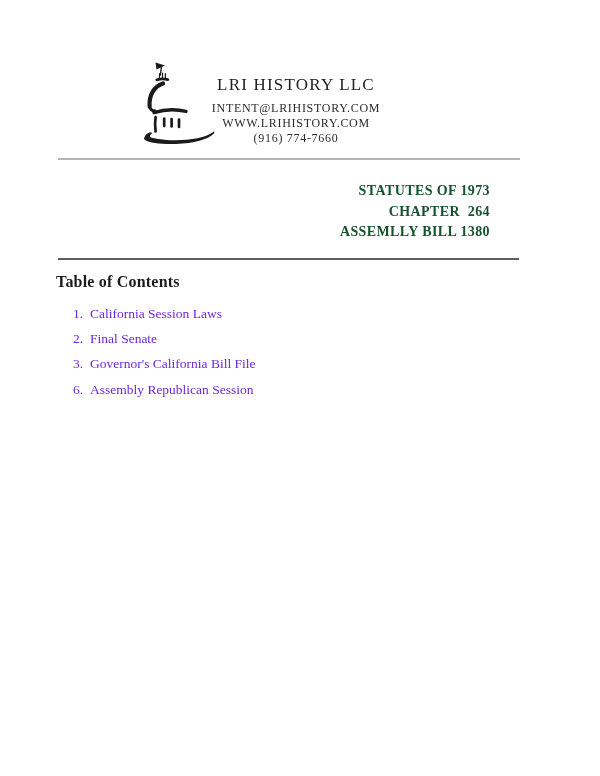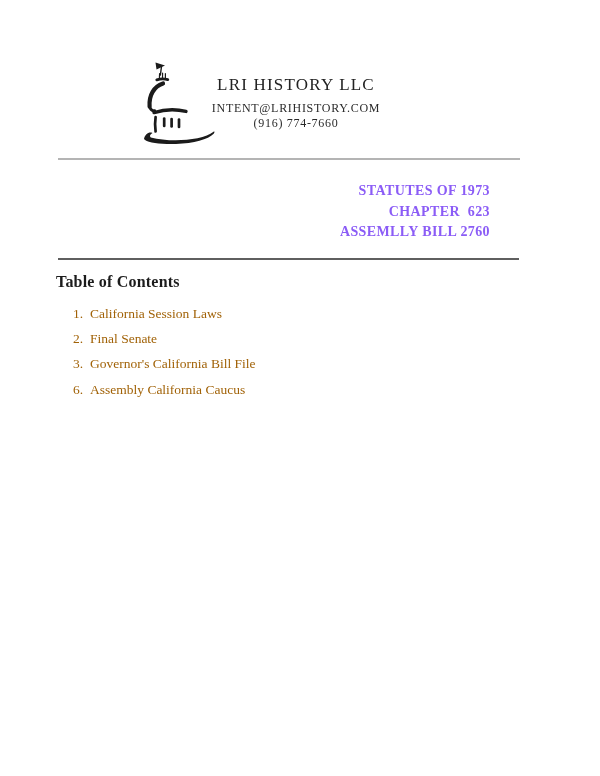--- a/index.html
+++ b/index.html
@@ -71,21 +71,21 @@
     left: 58px;
     top: 181px;
     width: 432px;
     text-align: right;
   }
   .case-line {
     font-weight: bold;
     font-size: 14px;
     line-height: 20.5px;
     letter-spacing: 0.4px;
-    color: #8b5cf6;
+    color: #14532d;
     white-space: pre;
   }
 
   
   .toc-title {
     position: absolute;
     left: 56px;
     top: 273px;
     font-weight: bold;
     font-size: 16px;
@@ -97,21 +97,21 @@
     position: absolute;
     left: 68px;
     top: 301px;
     width: 420px;
     list-style: none;
   }
   .toc-item {
     height: 25.2px;
     line-height: 25.2px;
     font-size: 13.5px;
-    color: #a16207;
+    color: #6d28d9;
     white-space: nowrap;
   }
   .toc-num {
     display: inline-block;
     width: 15px;
     text-align: right;
     margin-right: 7px;
   }
 </style>
 </head>
@@ -146,43 +146,44 @@
                  C22,80.8 40,81.2 55.5,78.3 C62.5,76.9 67.8,74.8 71.5,71.8
                  C72.7,71.1 72.8,72.2 71.7,73.8 C66,79.5 52,83.4 34,84
                  C18,84.4 4.5,82.8 2,79 Z" fill="#1b1b1b" stroke="none"></path>
       </g>
     </svg>
   </div>
 
   <div class="header-text">
     <div class="company-name">LRI HISTORY LLC</div>
     <div class="contact-line">INTENT@LRIHISTORY.COM</div>
+    <div class="contact-line">WWW.LRIHISTORY.COM</div>
     <div class="contact-line">(916) 774-7660</div>
   </div>
 
   <div class="rule-light"></div>
 
   <div class="case-info">
     <div class="case-line">STATUTES OF 1973</div>
-    <div class="case-line">CHAPTER  623</div>
-    <div class="case-line">ASSEMLLY BILL 2760</div>
+    <div class="case-line">CHAPTER  264</div>
+    <div class="case-line">ASSEMLLY BILL 1380</div>
   </div>
 
   <div class="rule-dark"></div>
 
   <div class="toc-title">Table of Contents</div>
 
   <ol class="toc-list">
     <li class="toc-item">
       <span class="toc-num">1.</span><span>California Session Laws</span>
     </li>
     <li class="toc-item">
       <span class="toc-num">2.</span><span>Final Senate</span>
     </li>
     <li class="toc-item">
       <span class="toc-num">3.</span><span>Governor's California Bill File</span>
     </li>
     <li class="toc-item">
-      <span class="toc-num">6.</span><span>Assembly California Caucus</span>
+      <span class="toc-num">6.</span><span>Assembly Republican Session</span>
     </li>
   </ol>
 
 </div>
 
 </body></html>

